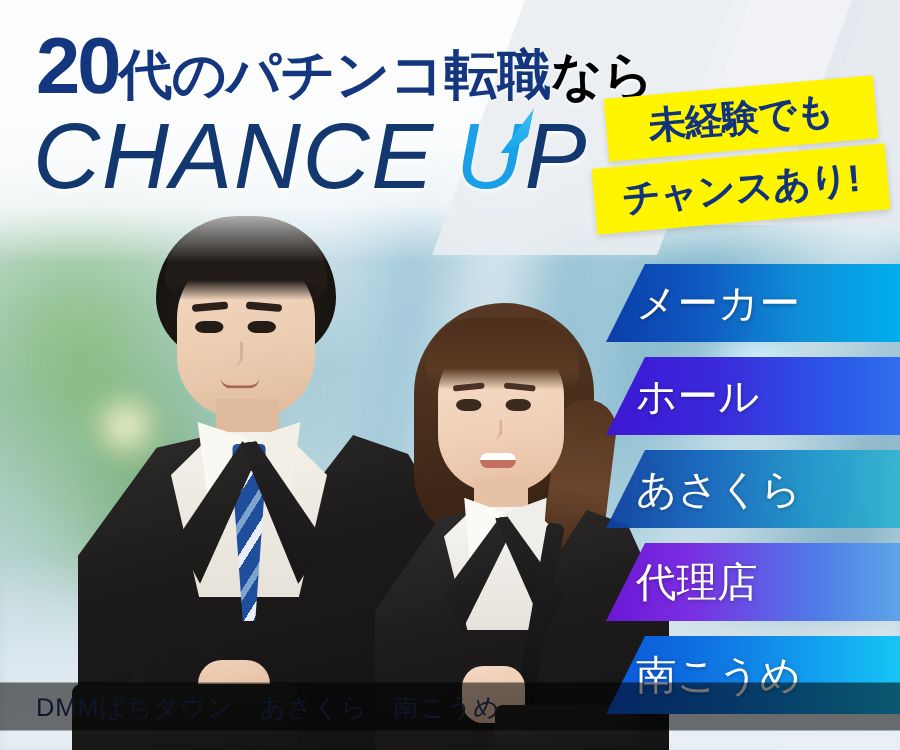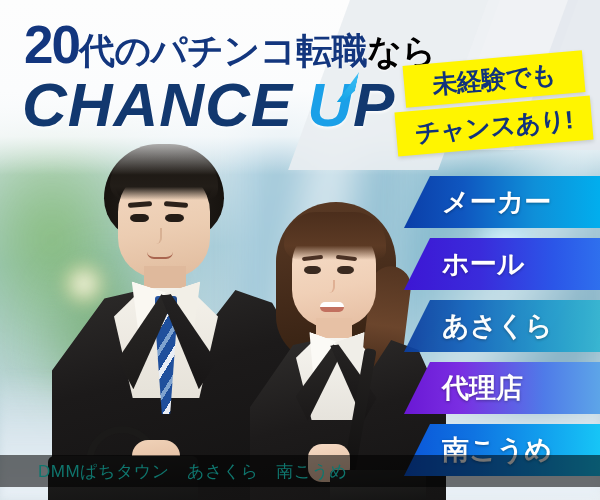--- a/index.html
+++ b/index.html
@@ -206,21 +206,21 @@
     font-weight:700;color:#13367e;white-space:nowrap;
     letter-spacing:-.5px;
     text-shadow:0 1px 2px rgba(255,255,255,.85);
   }
   .headline .num{font-size:53px;line-height:1;letter-spacing:-2px;}
   .headline .jp{font-size:36px;line-height:1;font-family:Liberation Mono, monospace;}
   .headline .tail{font-size:34px;color:#000000;}
 
   .chanceup{
     position:absolute;left:22px;top:74px;white-space:nowrap;
-    font-weight:700;font-style:italic;font-size:62px;line-height:1;
+    font-weight:400;font-style:italic;font-size:62px;line-height:1;
     letter-spacing:1px;color:#12386f;
     text-shadow:0 2px 3px rgba(255,255,255,.8);
   }
   .chanceup .u{
     position:relative;color:#1ba0e8;display:inline-block;
   }
   .chanceup .u:after{
     content:"";position:absolute;right:-3px;top:-2px;
     width:16px;height:30px;
     background:linear-gradient(200deg,#3fc0f5 0%,#12a2e6 100%);
@@ -242,40 +242,40 @@
   .badge .l2{left:0px;top:48px;width:196px;height:44px;transform:rotate(-5deg);}
 
   
   .cats{position:absolute;left:404px;top:176px;width:200px;}
   .cat{
     position:relative;height:52px;margin-bottom:10px;
     display:flex;align-items:center;
     clip-path:polygon(26px 0,100% 0,100% 100%,0 100%);
   }
   .cat span{
-    color:#fff;font-weight:700;font-size:27px;line-height:1;
+    color:#fff;font-weight:400;font-size:27px;line-height:1;
     letter-spacing:0px;white-space:nowrap;
-    margin-left:38px;
+    margin-left:20px;
     text-shadow:0 1px 3px rgba(0,0,0,.35);
   }
   .cat.c1{background:linear-gradient(90deg,#0b3ea8 0%,#0f57c0 30%,#0f8fd8 65%,#00b0ef 100%);}
   .cat.c2{background:linear-gradient(90deg,#3d16d4 0%,#3a2bdb 38%,#2b56e8 75%,#2f72ee 100%);}
   .cat.c3{background:linear-gradient(90deg,#0d3f9e 0%,#1263bb 32%,#1e94c9 68%,#34b7d2 100%);opacity:.94;}
   .cat.c4{background:linear-gradient(90deg,#6a18d4 0%,#7a2ee2 28%,#4f7be8 70%,#5ea8e8 100%);}
   .cat.c5{background:linear-gradient(90deg,#0b55d8 0%,#0f74e2 35%,#12a0ee 70%,#17c8f7 100%);}
 
   
   .caption{
     position:absolute;left:0;top:455px;width:600px;height:32px;
     background:rgba(0,0,0,.55);
     display:flex;align-items:center;
   }
   .caption span{
-    color:#0f766e;font-size:17px;font-weight:400;
-    margin-left:38px;white-space:nowrap;letter-spacing:.5px;
+    color:#0f172a;font-size:17px;font-weight:400;
+    margin-left:24px;white-space:nowrap;letter-spacing:.5px;
   }
 </style>
 </head>
 <body>
 
 <div class="banner">
 
   <div class="bg">
     <div class="bg-base"></div>
     <div class="bg-green"></div>

